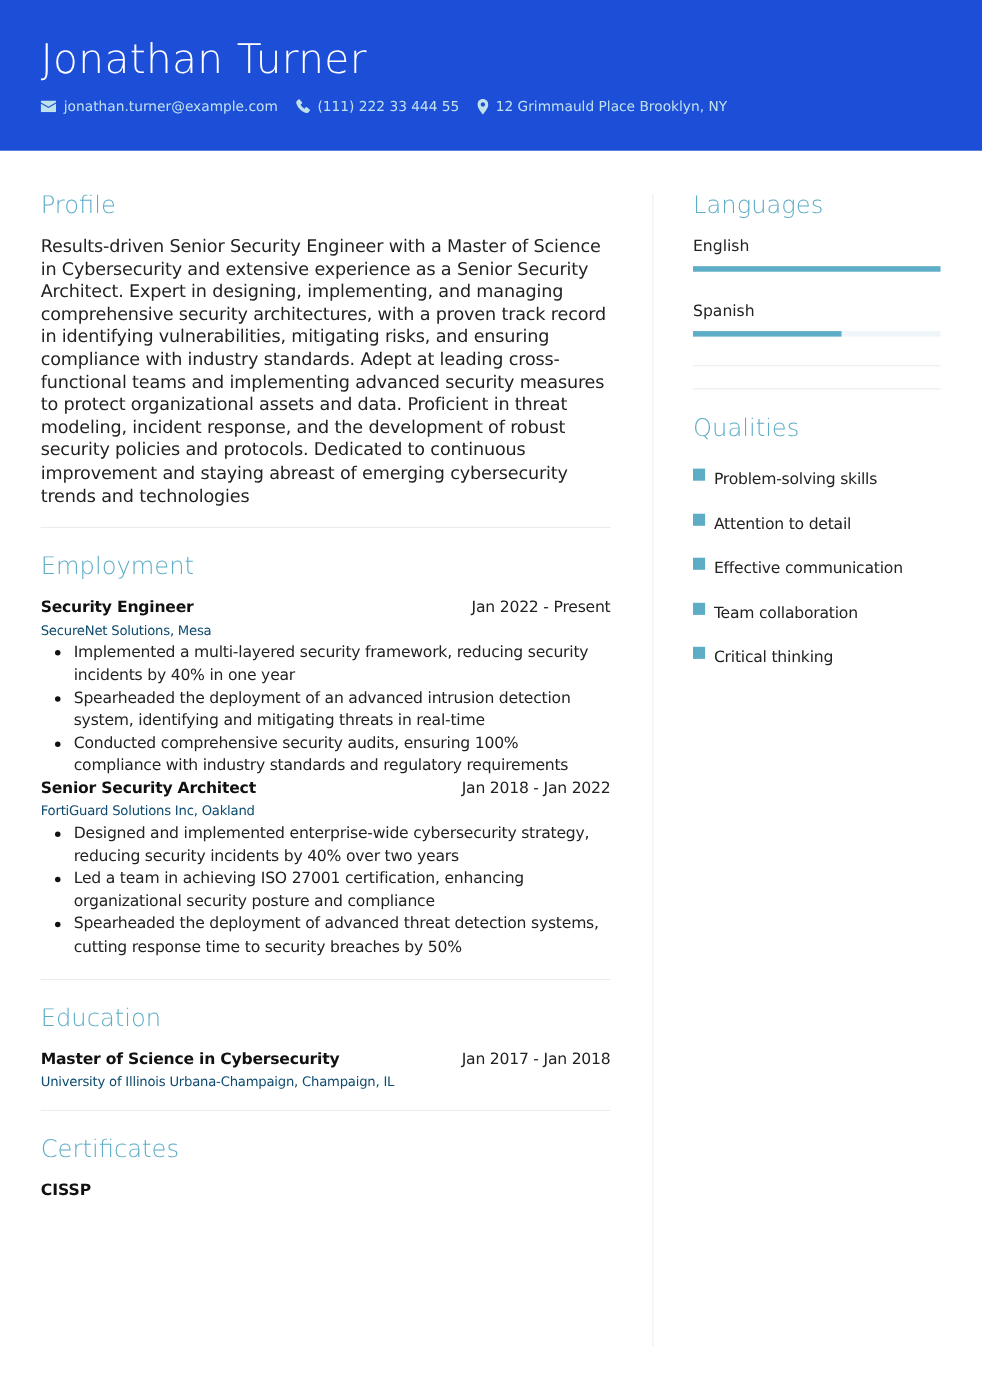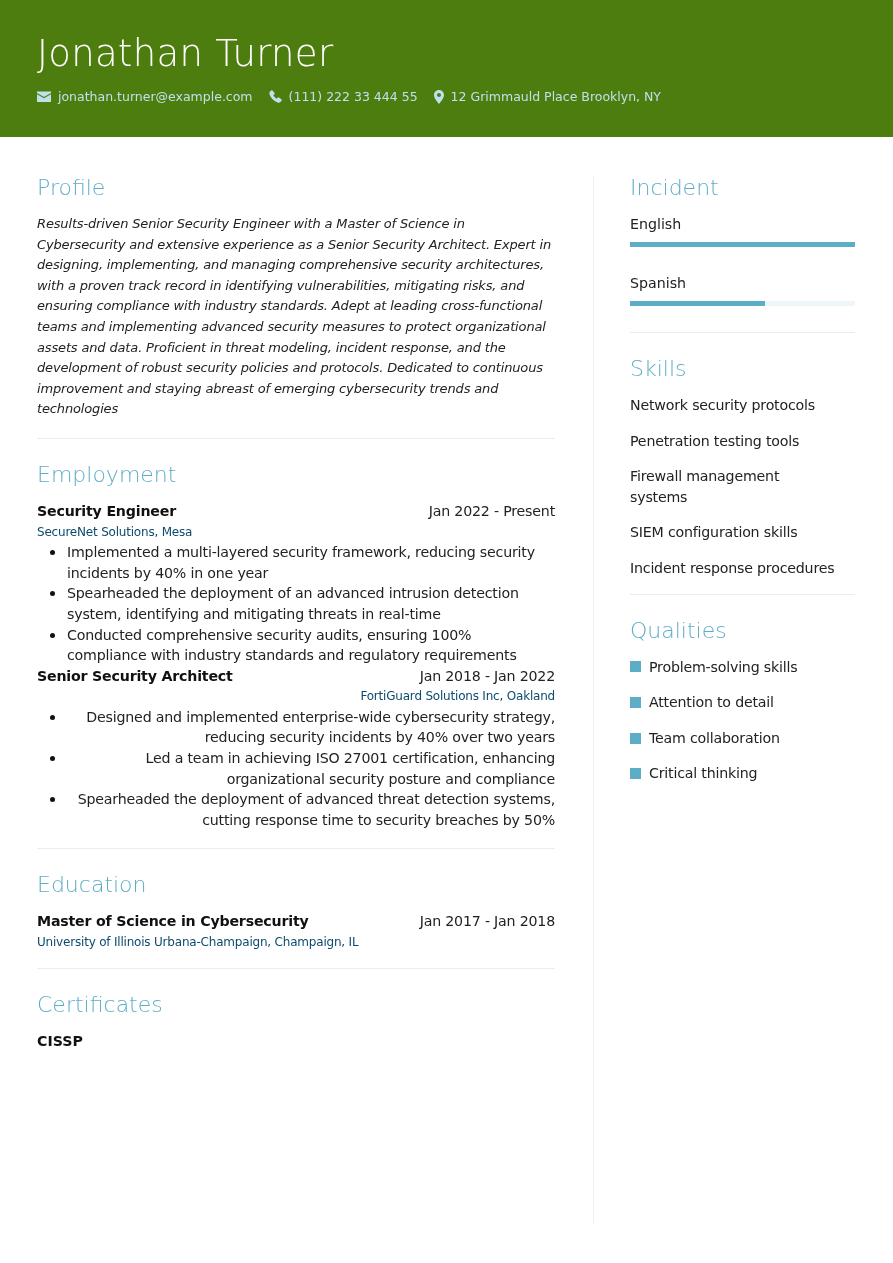--- a/index.html
+++ b/index.html
@@ -1,51 +1,51 @@
 <!DOCTYPE html>
 <html><head>
   <meta charset="utf-8">
   <style>
     * { box-sizing: border-box; margin: 0; padding: 0; }
     html, body { width: 893px; height: 1263px; background: #ffffff; overflow: hidden; }
     body { font-family: "DejaVu Sans", "Liberation Sans", sans-serif; color: #1f1f1f; position: relative; }
 
-    .header { position: absolute; left: 0; top: 0; width: 893px; height: 137px; background: #4d7c0f; }
+    .header { position: absolute; left: 0; top: 0; width: 893px; height: 137px; background: #1d4ed8; }
     .name { position: absolute; left: 37px; top: 32px; font-size: 37px; font-weight: 300; color: #ffffff; letter-spacing: 0.3px; white-space: nowrap; }
     .contacts { position: absolute; left: 37px; top: 89px; display: flex; align-items: center; font-size: 12.5px; color: #bfe1ec; white-space: nowrap; }
     .contact { display: flex; align-items: center; margin-right: 16px; justify-content: flex-end; }
     .contact svg { margin-right: 7px; }
 
     .left { position: absolute; left: 37px; top: 172px; width: 518px; }
     .right { position: absolute; left: 630px; top: 172px; width: 225px; }
     .vdivider { position: absolute; left: 593px; top: 176px; width: 1px; height: 1048px; background: #eeeeee; }
 
     .section-title { font-size: 22px; font-weight: 300; color: #5eadc7; line-height: 32px; margin-bottom: 10px; white-space: nowrap; }
     .hr { height: 1px; background: #ececec; }
 
-    .profile-text { font-size: 13px; line-height: 20.6px; color: #222; letter-spacing: -0.15px; font-style: italic; }
+    .profile-text { font-size: 16px; line-height: 20.6px; color: #222; letter-spacing: -0.15px; }
 
     .job { }
     .row { display: flex; justify-content: space-between; align-items: baseline; font-size: 14.2px; line-height: 20.6px; }
     .job-title { font-weight: bold; color: #111; letter-spacing: -0.2px; }
     .date { color: #222; white-space: nowrap; letter-spacing: -0.2px; }
     .sub { font-size: 12px; line-height: 20.6px; color: #0c4a6e; letter-spacing: -0.2px; }
     ul.bullets { list-style: none; }
     ul.bullets li { position: relative; padding-left: 30px; font-size: 14.2px; line-height: 20.6px; color: #222; letter-spacing: -0.2px; }
     ul.bullets li::before { content: ""; position: absolute; left: 13px; top: 8px; width: 5px; height: 5px; border-radius: 50%; background: #111; }
 
     .edu { margin-bottom: 15px; }
     .cert { font-size: 14.2px; font-weight: bold; color: #111; line-height: 20px; margin-bottom: 15.6px; }
 
     .lang-label { font-size: 14.2px; color: #222; line-height: 20px; margin-top: 0; }
     .bar-track { height: 5px; background: #eef6f9; margin-top: 8px; position: relative; }
     .bar-fill { position: absolute; left: 0; top: 0; height: 5px; background: #5eadc7; }
 
     .skill { font-size: 14.2px; line-height: 20.6px; color: #222; margin-bottom: 15px; letter-spacing: -0.2px; }
-    .quality { display: flex; align-items: center; font-size: 14.2px; line-height: 20.6px; color: #222; margin-bottom: 15px; letter-spacing: -0.2px; }
+    .quality { display: flex; align-items: flex-start; font-size: 14.2px; line-height: 20.6px; color: #222; margin-bottom: 15px; letter-spacing: -0.2px; margin-top: 20px; }
     .quality .sq { width: 11px; height: 11px; background: #5eadc7; margin-right: 8px; flex: 0 0 auto; }
   </style>
 </head>
 <body>
 
 <div class="header">
   <div class="name">Jonathan Turner</div>
   <div class="contacts">
     <div class="contact">
       <svg width="14" height="11" viewBox="0 0 14 11">
@@ -88,21 +88,21 @@
         <span class="date">Jan 2022 - Present</span>
       </div>
       <div class="sub">SecureNet Solutions, Mesa</div>
       <ul class="bullets">
         <li>Implemented a multi-layered security framework, reducing security incidents by 40% in one year</li>
         <li>Spearheaded the deployment of an advanced intrusion detection system, identifying and mitigating threats in real-time</li>
         <li>Conducted comprehensive security audits, ensuring 100% compliance with industry standards and regulatory requirements</li>
       </ul>
     </div>
 
-    <div class="job" style="margin-bottom:18px;text-align:right;">
+    <div class="job" style="margin-bottom:18px;">
       <div class="row">
         <span class="job-title">Senior Security Architect</span>
         <span class="date">Jan 2018 - Jan 2022</span>
       </div>
       <div class="sub">FortiGuard Solutions Inc, Oakland</div>
       <ul class="bullets">
         <li>Designed and implemented enterprise-wide cybersecurity strategy, reducing security incidents by 40% over two years</li>
         <li>Led a team in achieving ISO 27001 certification, enhancing organizational security posture and compliance</li>
         <li>Spearheaded the deployment of advanced threat detection systems, cutting response time to security breaches by 50%</li>
       </ul>
@@ -124,58 +124,54 @@
 
   <div>
     <div class="section-title">Certificates</div>
     <div class="cert">CISSP</div>
   </div>
 </div>
 
 <div class="right">
 
   <div style="margin-bottom:26px;">
-    <div class="section-title">Incident</div>
+    <div class="section-title">Languages</div>
     <div style="margin-bottom:26px;">
       <div class="lang-label">English</div>
       <div class="bar-track">
           <div class="bar-fill" style="width:100%;"></div>
         </div>
     </div>
     <div>
       <div class="lang-label">Spanish</div>
       <div class="bar-track">
           <div class="bar-fill" style="width:60%;"></div>
         </div>
     </div>
   </div>
   <div class="hr" style="margin-bottom:20px;"></div>
 
-  <div style="margin-bottom:14px;">
-    <div class="section-title">Skills</div>
-    <div class="skill">Network security protocols</div>
-    <div class="skill">Penetration testing tools</div>
-    <div class="skill" style="width:190px;">Firewall management systems</div>
-    <div class="skill">SIEM configuration skills</div>
-    <div class="skill">Incident response procedures</div>
-  </div>
   <div class="hr" style="margin-bottom:20px;"></div>
 
   <div>
     <div class="section-title">Qualities</div>
     <div class="quality">
         <span class="sq"></span>
         <span>Problem-solving skills</span>
       </div>
     <div class="quality">
         <span class="sq"></span>
         <span>Attention to detail</span>
       </div>
     <div class="quality">
         <span class="sq"></span>
+        <span>Effective communication</span>
+      </div>
+    <div class="quality">
+        <span class="sq"></span>
         <span>Team collaboration</span>
       </div>
     <div class="quality">
         <span class="sq"></span>
         <span>Critical thinking</span>
       </div>
   </div>
 </div>
 
 </body></html>

